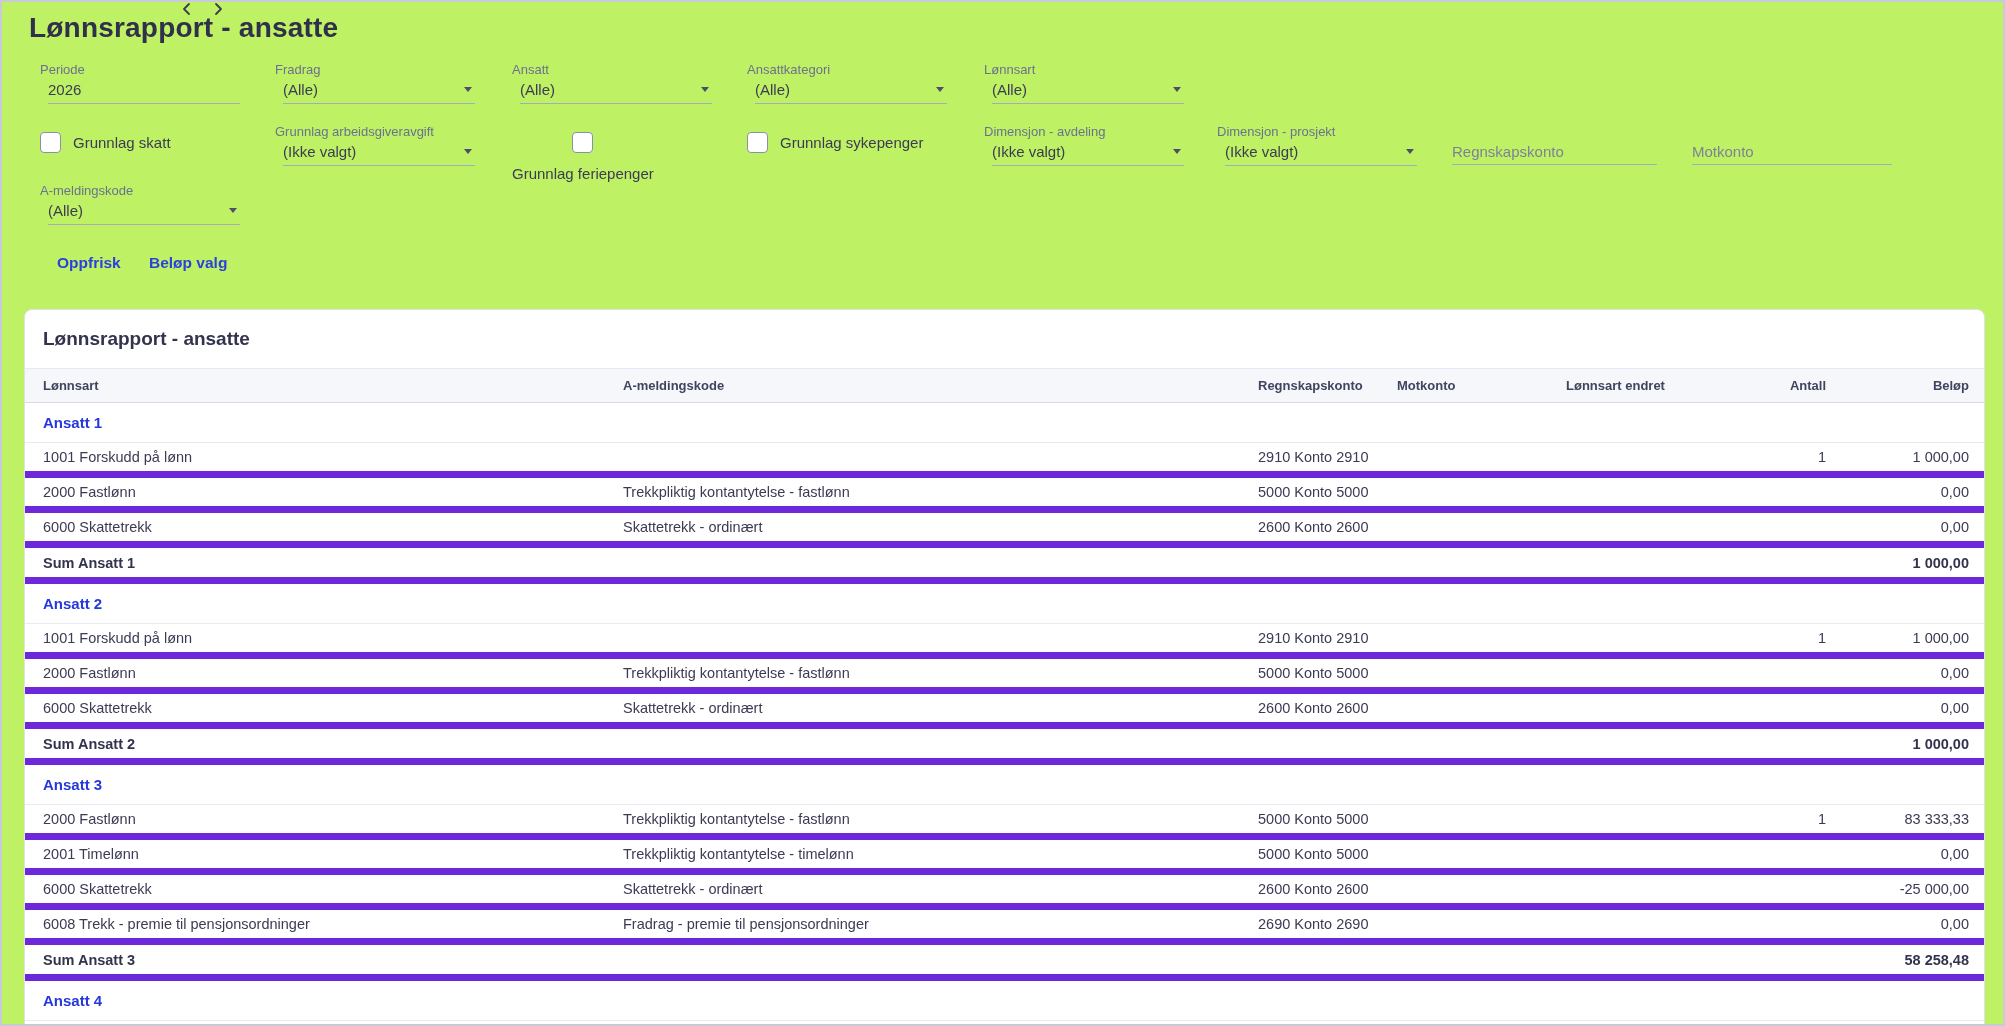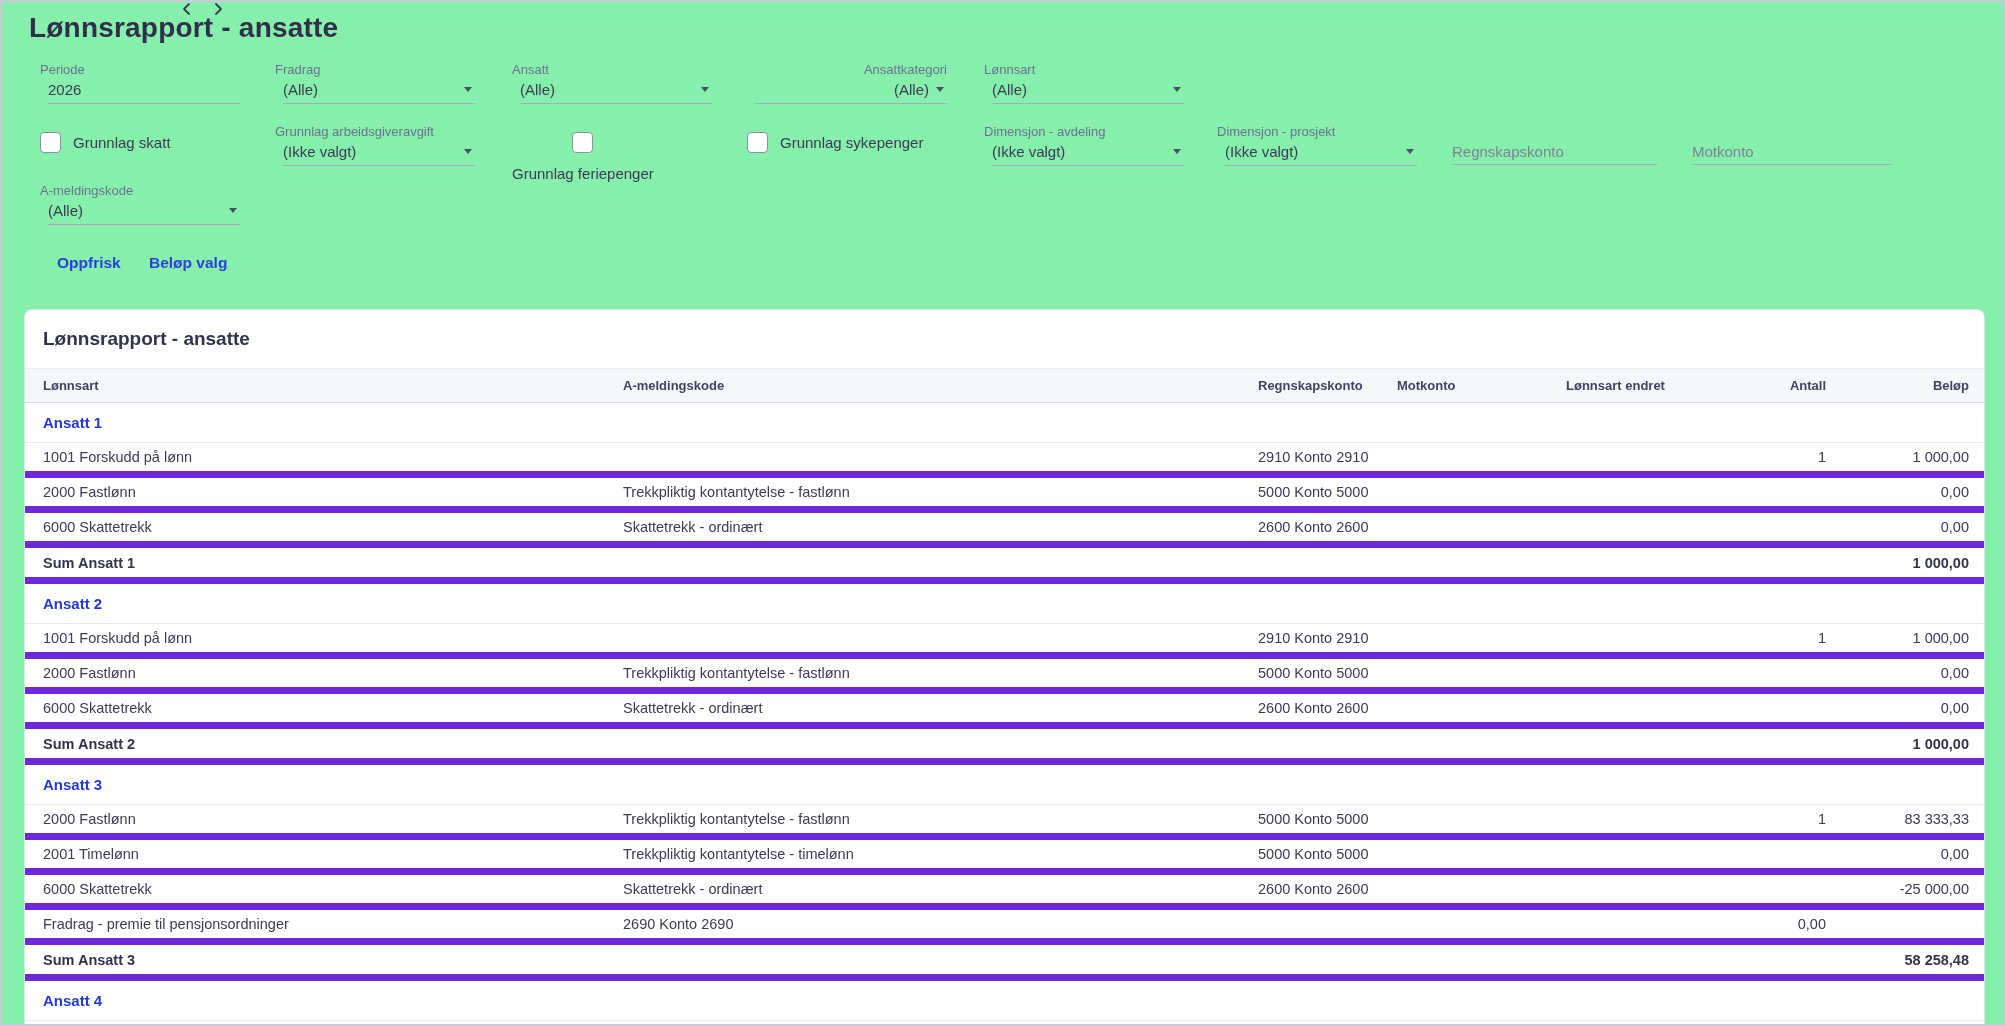--- a/index.html
+++ b/index.html
@@ -8,21 +8,21 @@
   body {
     font-family: "Liberation Sans", sans-serif;
     background: #f8f9fb;
     color: #3b3b54;
   }
   .screen {
     position: relative;
     width: 2005px;
     height: 1026px;
     border: 2px solid #c7cbd7;
-    background: #86efac;
+    background: #bef264;
     overflow: hidden;
   }
   .page-title {
     position: absolute;
     left: 27px; top: 10px;
     font-size: 28px;
     font-weight: 600;
     color: #30304b;
     letter-spacing: 0.2px;
   }
@@ -197,21 +197,21 @@
   <div class="field" style="left:273px; top:60px;">
     <div class="flabel">Fradrag</div>
     <div class="fvalue"><span>(Alle)</span><span class="caret"></span></div>
   </div>
 
   <div class="field" style="left:510px; top:60px;">
     <div class="flabel">Ansatt</div>
     <div class="fvalue"><span>(Alle)</span><span class="caret"></span></div>
   </div>
 
-  <div class="field" style="left:745px; top:60px;text-align:right;">
+  <div class="field" style="left:745px; top:60px;">
     <div class="flabel">Ansattkategori</div>
     <div class="fvalue"><span>(Alle)</span><span class="caret"></span></div>
   </div>
 
   <div class="field" style="left:982px; top:60px;">
     <div class="flabel">Lønnsart</div>
     <div class="fvalue"><span>(Alle)</span><span class="caret"></span></div>
   </div>
 
   <div class="check-item" style="left:38px; top:130px;">
@@ -396,20 +396,21 @@
     <div class="cell">6000 Skattetrekk</div>
     <div class="cell">Skattetrekk - ordinært</div>
     <div class="cell">2600 Konto 2600</div>
     <div class="cell"></div>
     <div class="cell"></div>
     <div class="cell num"></div>
     <div class="cell num">-25 000,00</div>
   </div>
 
   <div class="grid-row trow">
+    <div class="cell">6008 Trekk - premie til pensjonsordninger</div>
     <div class="cell">Fradrag - premie til pensjonsordninger</div>
     <div class="cell">2690 Konto 2690</div>
     <div class="cell"></div>
     <div class="cell"></div>
     <div class="cell num"></div>
     <div class="cell num">0,00</div>
   </div>
 
   <div class="grid-row trow sum-row">
     <div class="cell sum-label">Sum Ansatt 3</div>

